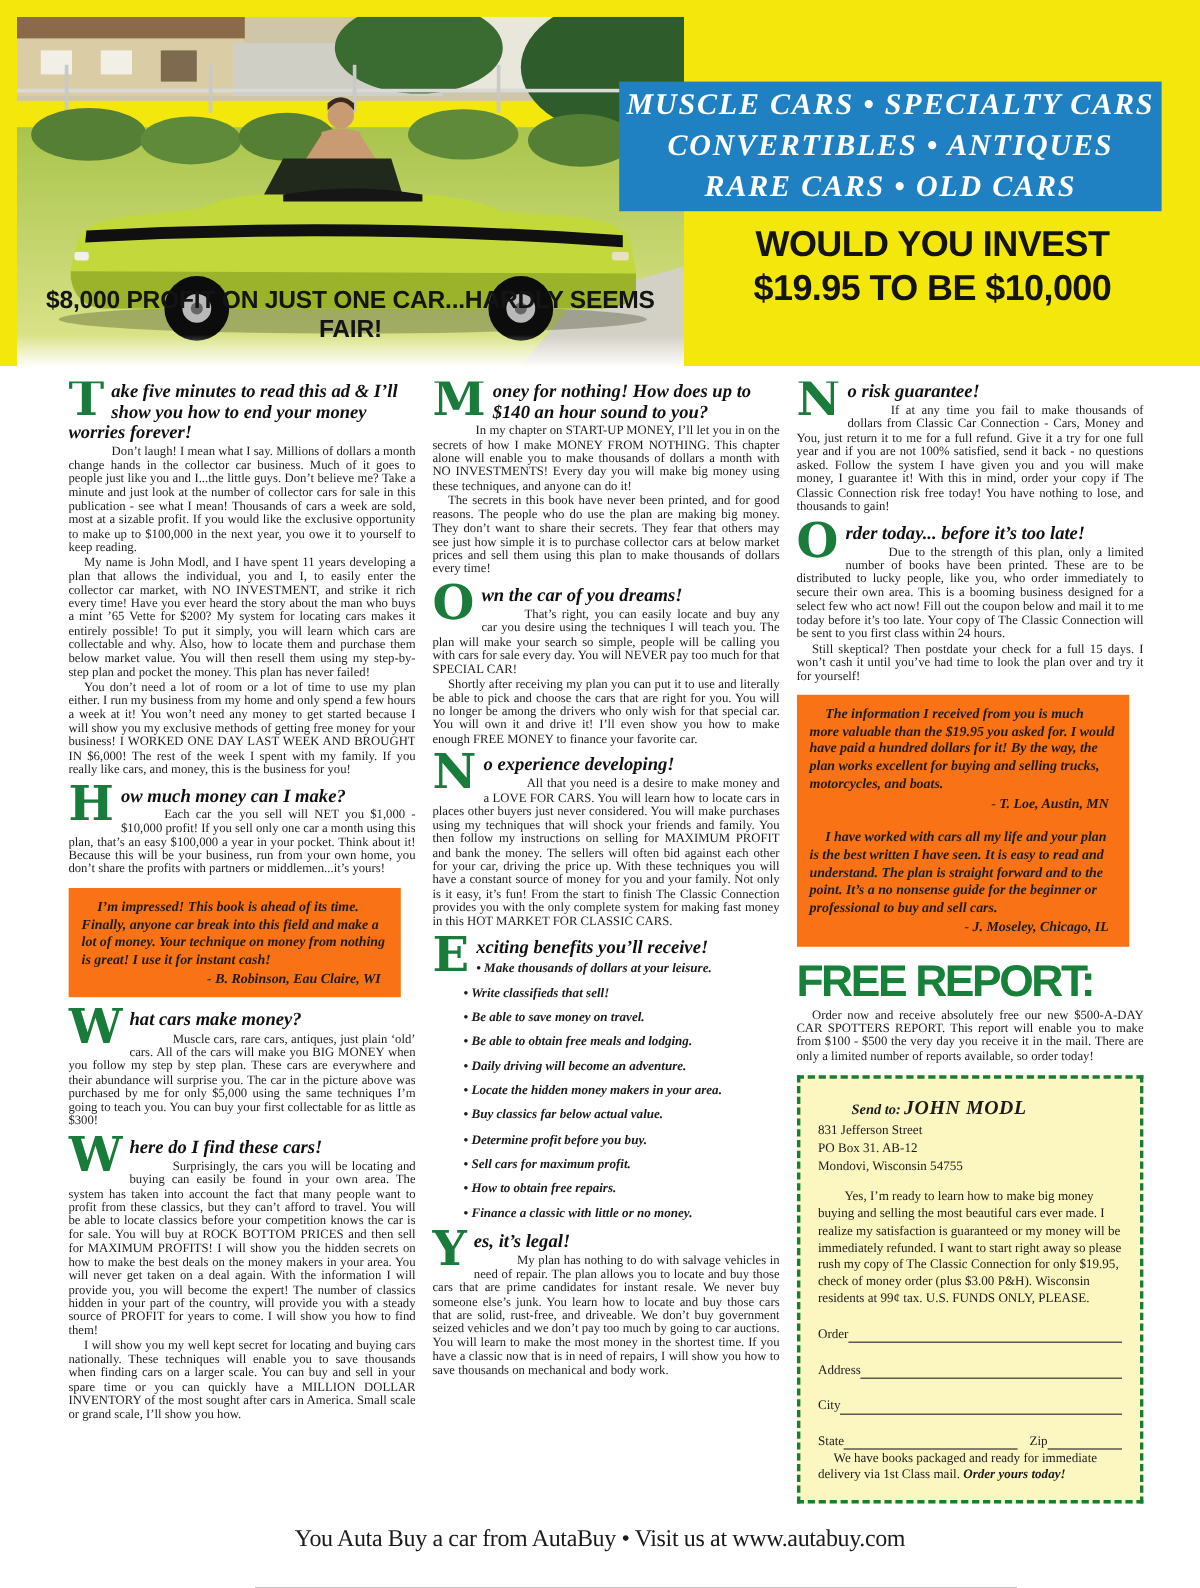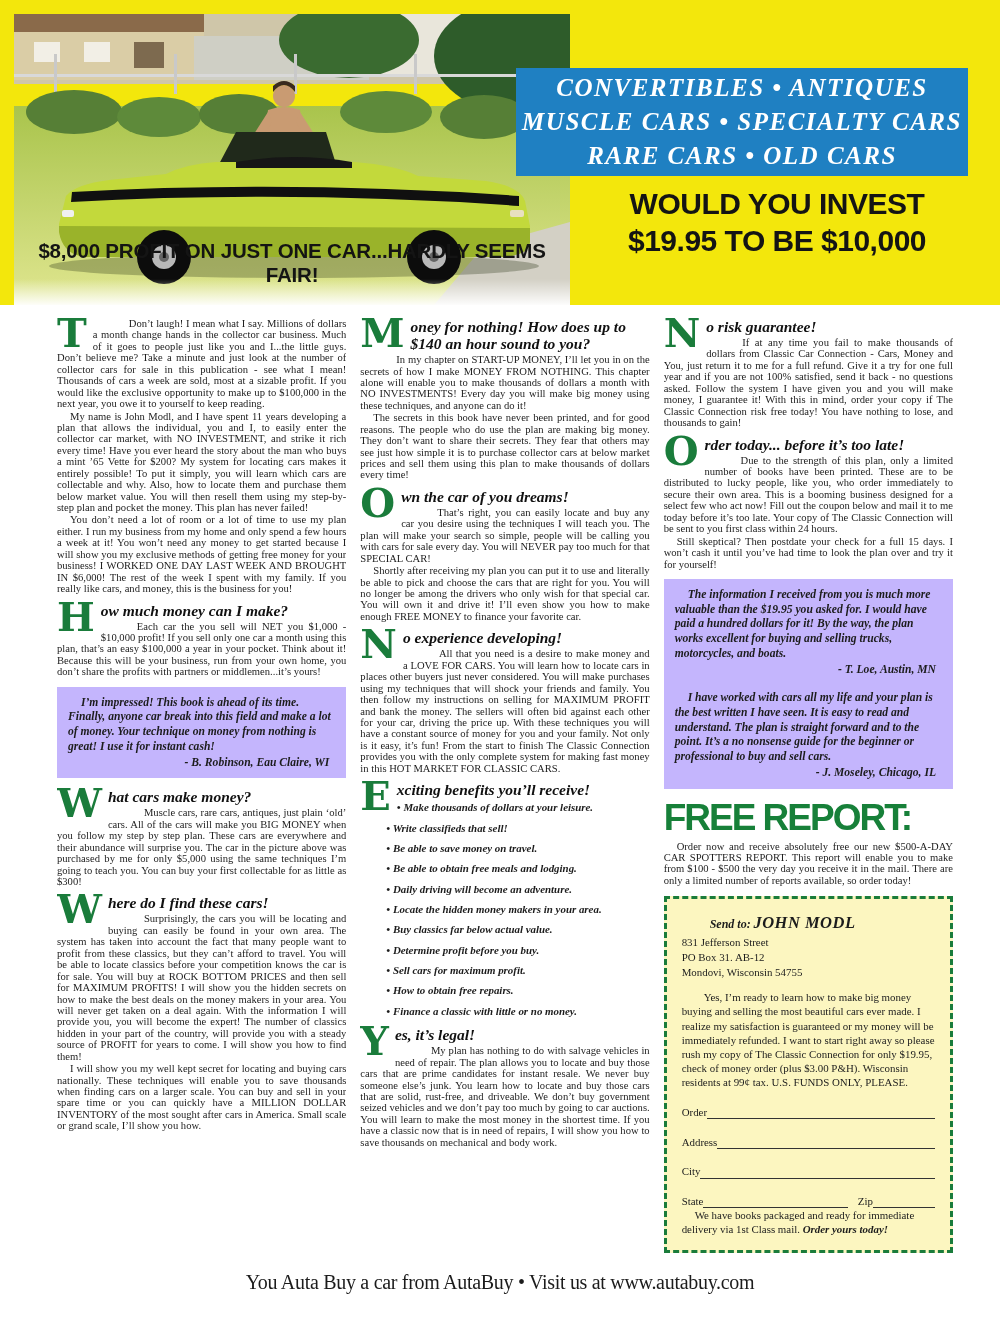--- a/index.html
+++ b/index.html
@@ -31,21 +31,21 @@
   .col{flex:1;overflow:hidden;font-size:10.6px;line-height:1.08;color:#1c1c1c;text-align:justify;}
 
   .sec{clear:both;margin-bottom:7px;}
   .dropcap{float:left;font-family:"DejaVu Serif",serif;font-weight:bold;color:#1a7c3b;
         font-size:40px;line-height:28px;height:30px;margin:1px 6px 0 0;}
   .sec-head{margin:0 0 2px 0;font-size:15.5px;line-height:1.1;font-weight:bold;font-style:italic;
         color:#111;text-align:left;}
   .col p{margin:0 0 1px 0;text-indent:13px;}
   .col p.first{text-indent:36px;}
 
-  .quote-box{background:#c4b5fd;padding:9px 11px 8px 11px;margin:9px 0 10px 0;clear:both;
+  .quote-box{background:#f97316;padding:9px 11px 8px 11px;margin:9px 12px 10px 0;clear:both;
         font-weight:bold;font-style:italic;font-size:11.6px;line-height:1.27;text-align:left;}
   .quote-box .q{margin:0;}
   .quote-box .attr{text-align:right;padding-right:6px;margin:1px 0 0 0;}
   .quote-box .gap{height:14px;}
 
   .benefits{margin:4px 0 0 26px;padding:0;list-style:none;text-align:left;}
   .benefits li{font-weight:bold;font-style:italic;font-size:10.9px;margin-bottom:8.6px;}
   .benefits li::before{content:"• ";}
 
   .free-report-title{font-family:"Liberation Sans",sans-serif;font-weight:900;font-size:37px;
@@ -141,36 +141,37 @@
           <circle cx="420" cy="243" r="5" fill="#666"></circle>
           <rect x="496" y="196" width="14" height="7" rx="2" fill="#e8e0c0"></rect>
           <rect x="48" y="196" width="12" height="7" rx="2" fill="#f0f0f0"></rect>
         </g>
       </svg>
       <div class="photo-caption">$8,000 PROFIT ON JUST ONE CAR...HARDLY SEEMS FAIR!</div>
       <div class="photo-fade"></div>
     </div>
 
     <div class="banner">
+      <div>MUSCLE CARS • SPECIALTY CARS</div>
       <div>CONVERTIBLES • ANTIQUES</div>
-      <div>MUSCLE CARS • SPECIALTY CARS</div>
       <div>RARE CARS • OLD CARS</div>
     </div>
 
     <div class="headline">
       <div>WOULD YOU INVEST</div>
       <div>$19.95 TO BE $10,000</div>
     </div>
   </div>
 
   <div class="columns">
 
     <div class="col">
       <div class="sec">
         <span class="dropcap">T</span>
+        <h2 class="sec-head">ake five minutes to read this ad &amp; I’ll show you how to end your money worries forever!</h2>
         <p class="first">Don’t laugh! I mean what I say. Millions of dollars a month change hands in the collector car business. Much of it goes to people just like you and I...the little guys. Don’t believe me? Take a minute and just look at the number of collector cars for sale in this publication - see what I mean! Thousands of cars a week are sold, most at a sizable profit. If you would like the exclusive opportunity to make up to $100,000 in the next year, you owe it to yourself to keep reading.</p>
         <p>My name is John Modl, and I have spent 11  years developing a plan that allows the individual, you and I, to easily enter the collector car market, with NO INVESTMENT, and strike it rich every time! Have you ever heard the story about the man who buys a mint ’65 Vette for $200? My system for locating cars makes it entirely possible! To put it simply, you will learn which cars are collectable and why. Also, how to locate them and purchase them below market value. You will then resell them using my step-by-step plan and pocket the money. This plan has never failed!</p>
         <p>You don’t need a lot of room or a lot of time to use my plan either. I run my business from my home and only spend a few hours a week at it! You won’t need any money to get started because I will show you my exclusive methods of getting free money for your business! I WORKED ONE DAY LAST WEEK AND BROUGHT IN $6,000! The rest of the week I spent with my family. If you really like cars, and money, this is the business for you!</p>
       </div>
 
       <div class="sec">
         <span class="dropcap">H</span>
         <h2 class="sec-head">ow much money can I make?</h2>
         <p class="first">Each car the you sell will NET you $1,000 - $10,000 profit! If you sell only one car a month using this plan, that’s an easy $100,000 a year in your pocket. Think about it! Because this will be your business, run from your own home, you don’t share the profits with partners or middlemen...it’s yours!</p>
       </div>

